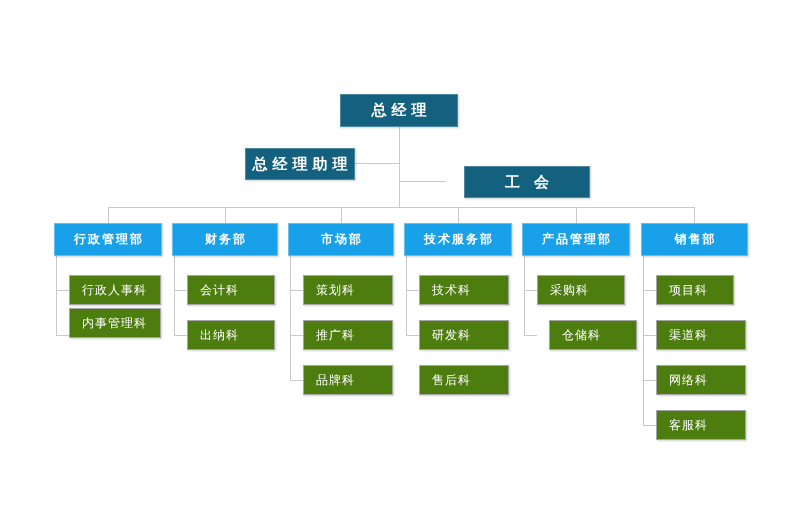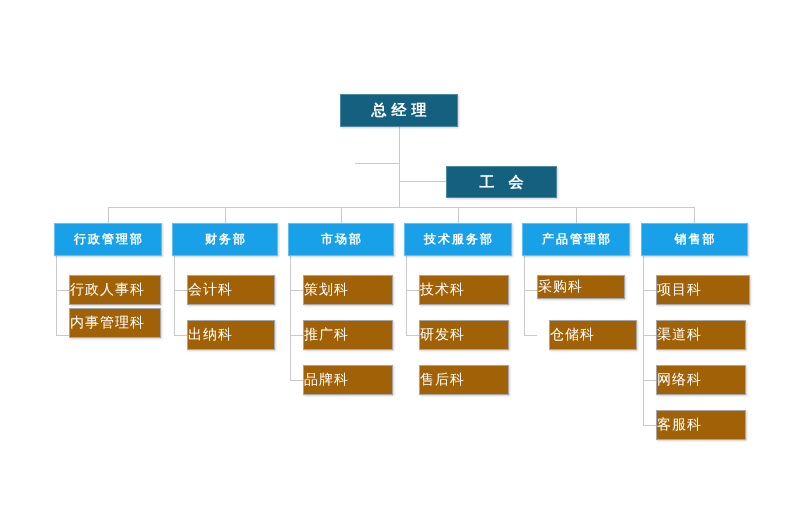--- a/index.html
+++ b/index.html
@@ -33,25 +33,26 @@
   }
   .dept{
     background:#18A0E8;
     border:1px solid #63c0f2;
     font-weight:bold;
     font-size:12px;
     letter-spacing:2px;
     padding-left:2px;
   }
   .sect{
-    background:#a16207;
+    background:#4d7c0f;
     border:1px solid #a6a6a6;
-    font-size:14px;
+    font-size:12px;
     letter-spacing:1px;
     justify-content:flex-start;
+    padding-left:12px;
   }
   .hline,.vline{
     position:absolute;
     background:#c9c9c9;
   }
   .hline{height:1px;}
   .vline{width:1px;}
 </style>
 </head>
 <body>
@@ -92,21 +93,22 @@
   <div class="hline" style="left:524px;top:335px;width:13px"></div>
 
   <div class="vline" style="left:643px;top:256px;height:169px"></div>
   <div class="hline" style="left:643px;top:290px;width:13px"></div>
   <div class="hline" style="left:643px;top:335px;width:13px"></div>
   <div class="hline" style="left:643px;top:380px;width:13px"></div>
   <div class="hline" style="left:643px;top:425px;width:13px"></div>
 
   <div class="box top" style="left:340px;top:94px;width:118px;height:33px">总经理</div>
 
-  <div class="box top" style="left:446px;top:166px;width:111px;height:32px">工 会</div>
+  <div class="box top" style="left:245px;top:148px;width:110px;height:32px">总经理助理</div>
+  <div class="box top" style="left:464px;top:166px;width:126px;height:32px">工 会</div>
 
   <div class="box dept" style="left:54px;top:223px;width:108px;height:33px">行政管理部</div>
   <div class="box dept" style="left:172px;top:223px;width:106px;height:33px">财务部</div>
   <div class="box dept" style="left:288px;top:223px;width:106px;height:33px">市场部</div>
   <div class="box dept" style="left:404px;top:223px;width:108px;height:33px">技术服务部</div>
   <div class="box dept" style="left:522px;top:223px;width:108px;height:33px">产品管理部</div>
   <div class="box dept" style="left:641px;top:223px;width:107px;height:33px">销售部</div>
 
   <div class="box sect" style="left:69px;top:275px;width:92px;height:30px">行政人事科</div>
   <div class="box sect" style="left:69px;top:308px;width:92px;height:30px">内事管理科</div>
@@ -115,21 +117,21 @@
   <div class="box sect" style="left:187px;top:275px;width:88px;height:30px">会计科</div>
 
   <div class="box sect" style="left:303px;top:275px;width:90px;height:30px">策划科</div>
   <div class="box sect" style="left:303px;top:320px;width:90px;height:30px">推广科</div>
   <div class="box sect" style="left:303px;top:365px;width:90px;height:30px">品牌科</div>
 
   <div class="box sect" style="left:419px;top:275px;width:90px;height:30px">技术科</div>
   <div class="box sect" style="left:419px;top:320px;width:90px;height:30px">研发科</div>
   <div class="box sect" style="left:419px;top:365px;width:90px;height:30px">售后科</div>
 
-  <div class="box sect" style="left:537px;top:275px;width:88px;height:24px">采购科</div>
+  <div class="box sect" style="left:537px;top:275px;width:88px;height:30px">采购科</div>
   <div class="box sect" style="left:549px;top:320px;width:88px;height:30px">仓储科</div>
 
-  <div class="box sect" style="left:656px;top:275px;width:94px;height:30px">项目科</div>
+  <div class="box sect" style="left:656px;top:275px;width:78px;height:30px">项目科</div>
   <div class="box sect" style="left:656px;top:320px;width:90px;height:30px">渠道科</div>
   <div class="box sect" style="left:656px;top:365px;width:90px;height:30px">网络科</div>
   <div class="box sect" style="left:656px;top:410px;width:90px;height:30px">客服科</div>
 
 </div>
 
 </body></html>

